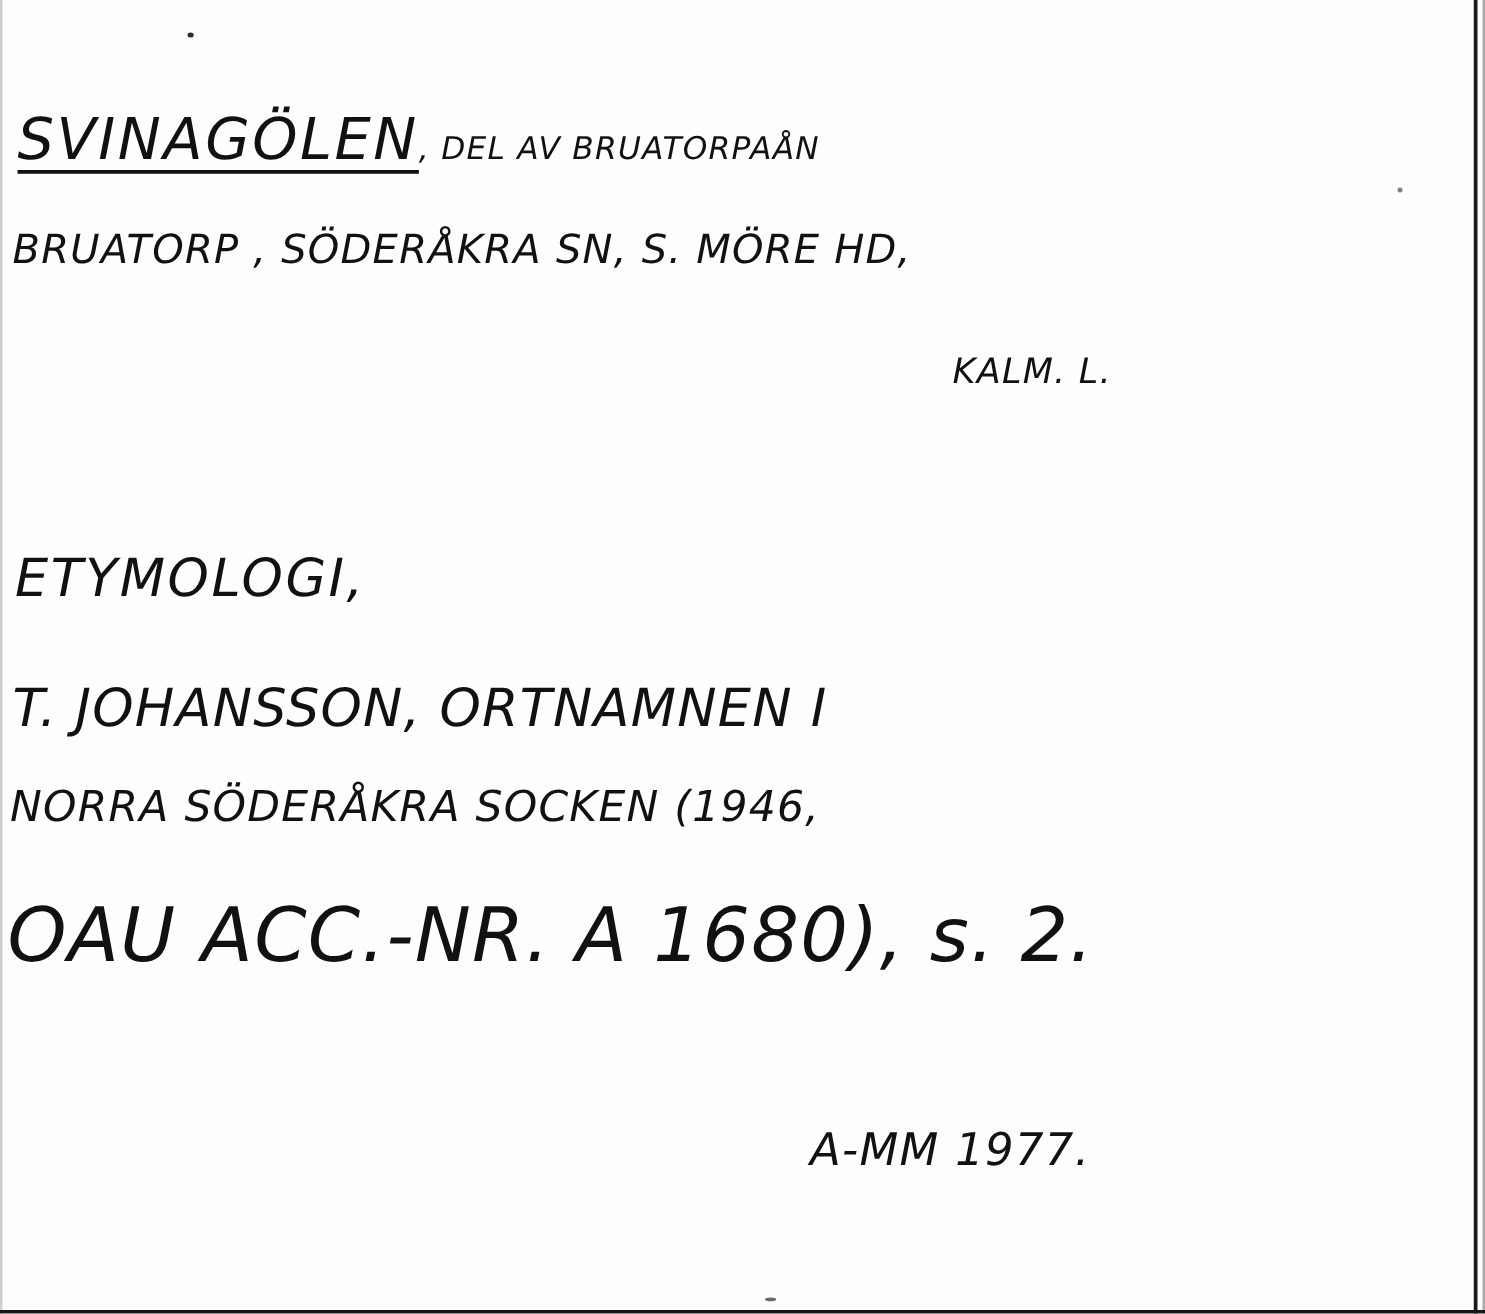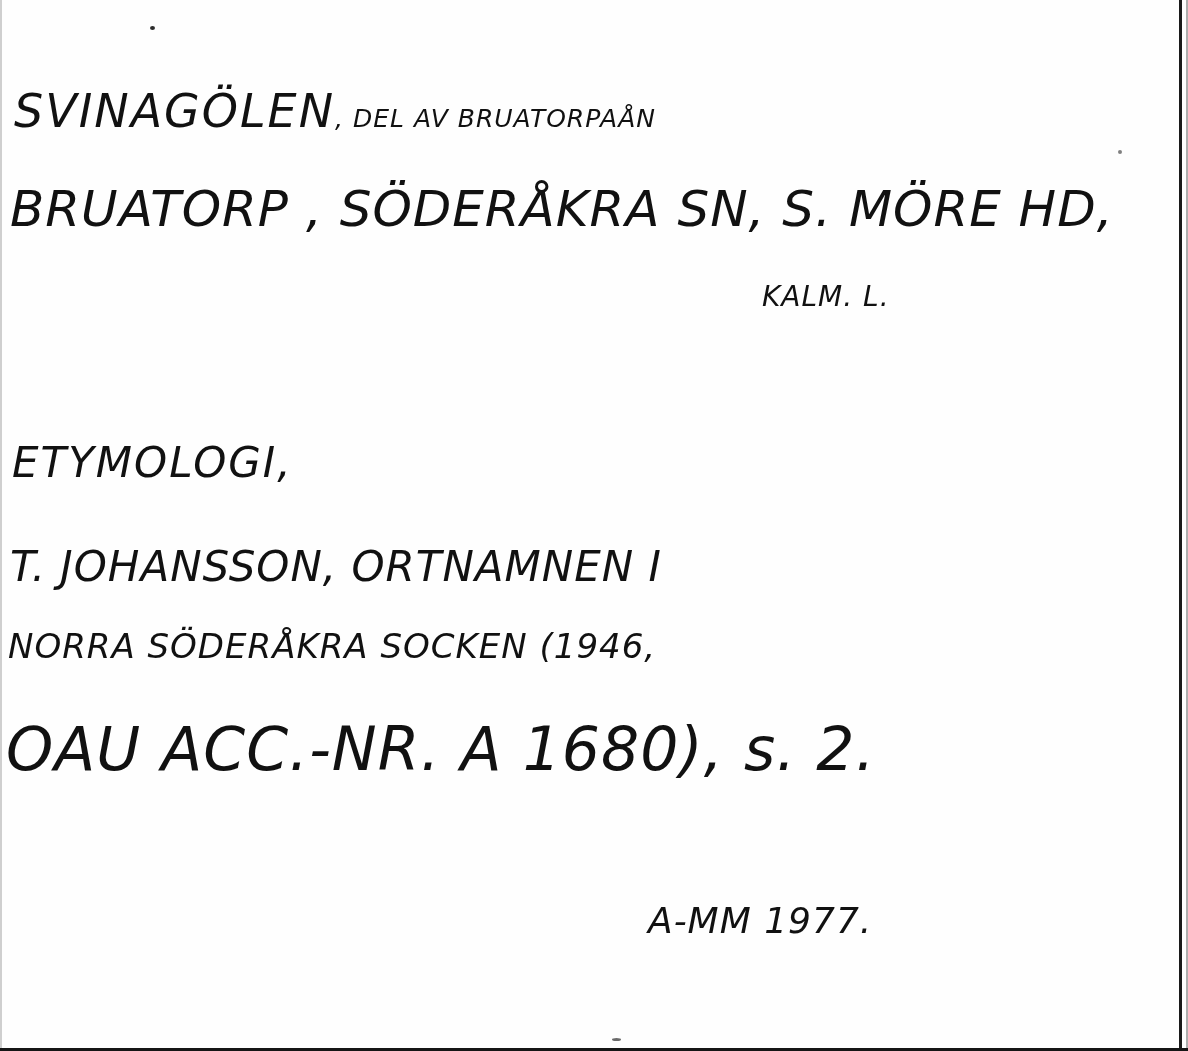--- a/index.html
+++ b/index.html
@@ -68,31 +68,32 @@
     font-style: italic;
     white-space: pre;
     letter-spacing: 1px;
   }
   .l-head1 {
     left: 14px;
     top: 84px;
     font-size: 40px;
   }
   .l-head1 .kw {
+    text-decoration: underline;
     text-underline-offset: 9px;
     text-decoration-thickness: 3px;
     font-size: 46px;
     letter-spacing: 2px;
     margin-top: 15px;
   }
   .l-head1 .sm { font-size: 25px; letter-spacing: 1px; }
   .l-head2 {
     left: 10px;
     top: 180px;
-    font-size: 50px;
+    font-size: 32px;
   }
   .l-head3 {
     left: 762px;
     top: 280px;
     font-size: 28px;
   }
 
   .l-sec {
     left: 12px;
     top: 438px;

